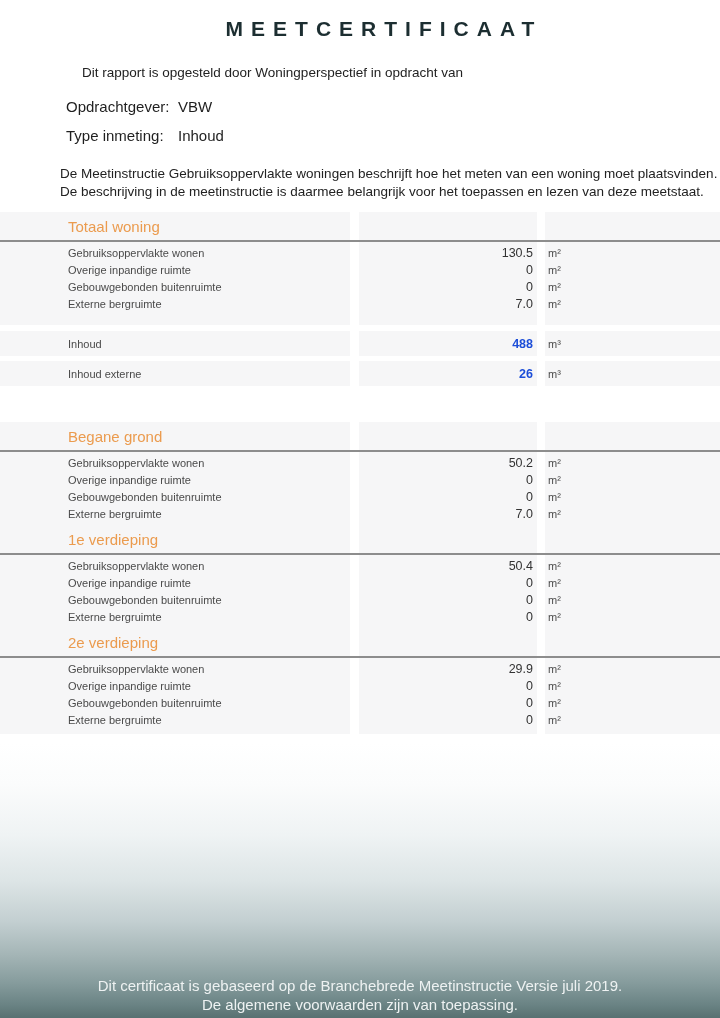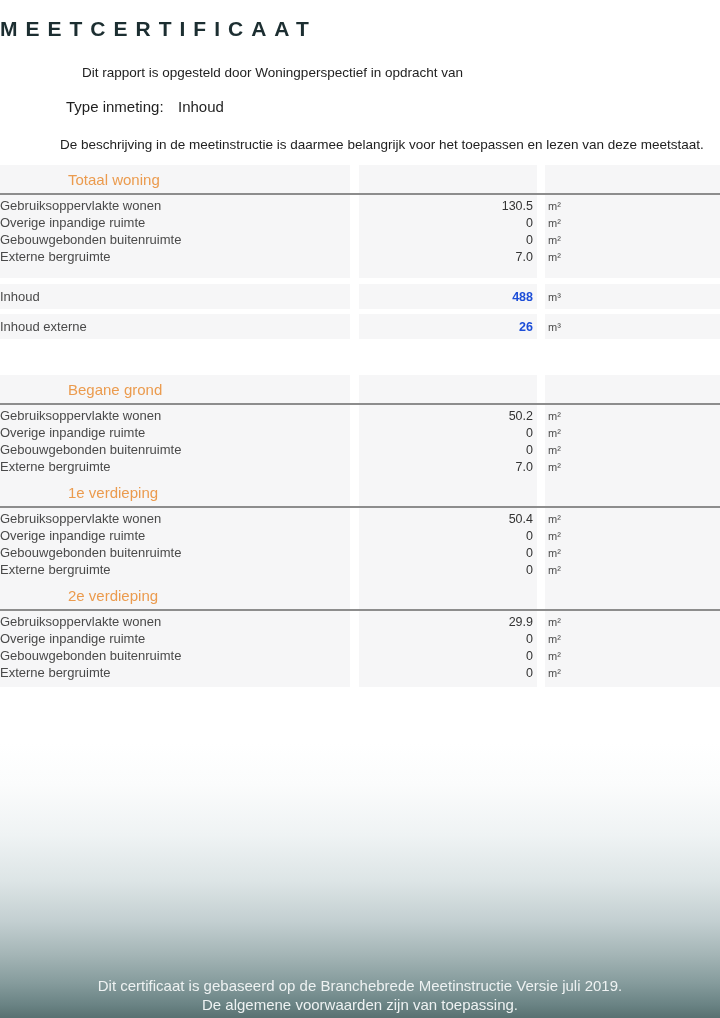--- a/index.html
+++ b/index.html
@@ -21,24 +21,26 @@
       #c3cfd1 90.5%,
       #a4b5b6 93.8%,
       #859b9c 96.6%,
       #6a8384 98.7%,
       #587171 100%);
   }
 
   
   .doc-title {
     padding-top: 17px;
+    text-align: center;
     font-size: 21px;
     font-weight: bold;
     letter-spacing: 8px;
     color: #1c2e31;
+    padding-left: 48px;
   }
   .intro-line {
     margin: 24px 0 0 82px;
     font-size: 13.5px;
     color: #222;
   }
   .meta {
     margin: 17px 0 0 66px;
     font-size: 15px;
     color: #1f1f1f;
@@ -81,21 +83,21 @@
   }
   .band-rows.pad-lg { padding-bottom: 13px; }
   .band-rows.pad-end { padding-bottom: 6px; }
   .mrow {
     height: 17px;
     display: grid;
     grid-template-columns: 350px 187px 1fr;
     align-items: center;
   }
   .cell { position: relative; z-index: 2; }
-  .cell-label { font-size: 13px; color: #4a4a4a; }
+  .cell-label { padding-left: 68px; font-size: 11px; color: #4a4a4a; }
   .cell-value { text-align: right; padding-right: 4px; font-size: 12.5px; color: #333; }
   .cell-unit { padding-left: 11px; font-size: 11px; color: #4a4a4a; }
 
   .band-single {
     height: 25px;
     background: #f6f6f7;
     display: grid;
     grid-template-columns: 350px 187px 1fr;
     align-items: center;
   }
@@ -115,26 +117,31 @@
 <body>
 
 <div class="page">
 
   <h1 class="doc-title">MEETCERTIFICAAT</h1>
 
   <p class="intro-line">Dit rapport is opgesteld door Woningperspectief in opdracht van</p>
 
   <div class="meta">
     <div class="meta-row">
+      <span class="meta-label">Opdrachtgever:</span>
+      <span class="meta-value">VBW</span>
+    </div>
+    <div class="meta-row">
       <span class="meta-label">Type inmeting:</span>
       <span class="meta-value">Inhoud</span>
     </div>
   </div>
 
   <div class="description">
+    <div>De Meetinstructie Gebruiksoppervlakte woningen beschrijft hoe het meten van een woning moet plaatsvinden.</div>
     <div>De beschrijving in de meetinstructie is daarmee belangrijk voor het toepassen en lezen van deze meetstaat.</div>
   </div>
 
   <div class="mtable">
     <div class="stripe stripe-1"></div>
     <div class="stripe stripe-2"></div>
     <div id="table-blocks">
         <div class="band-header">
           <div class="heading">Totaal woning</div>
         </div>

